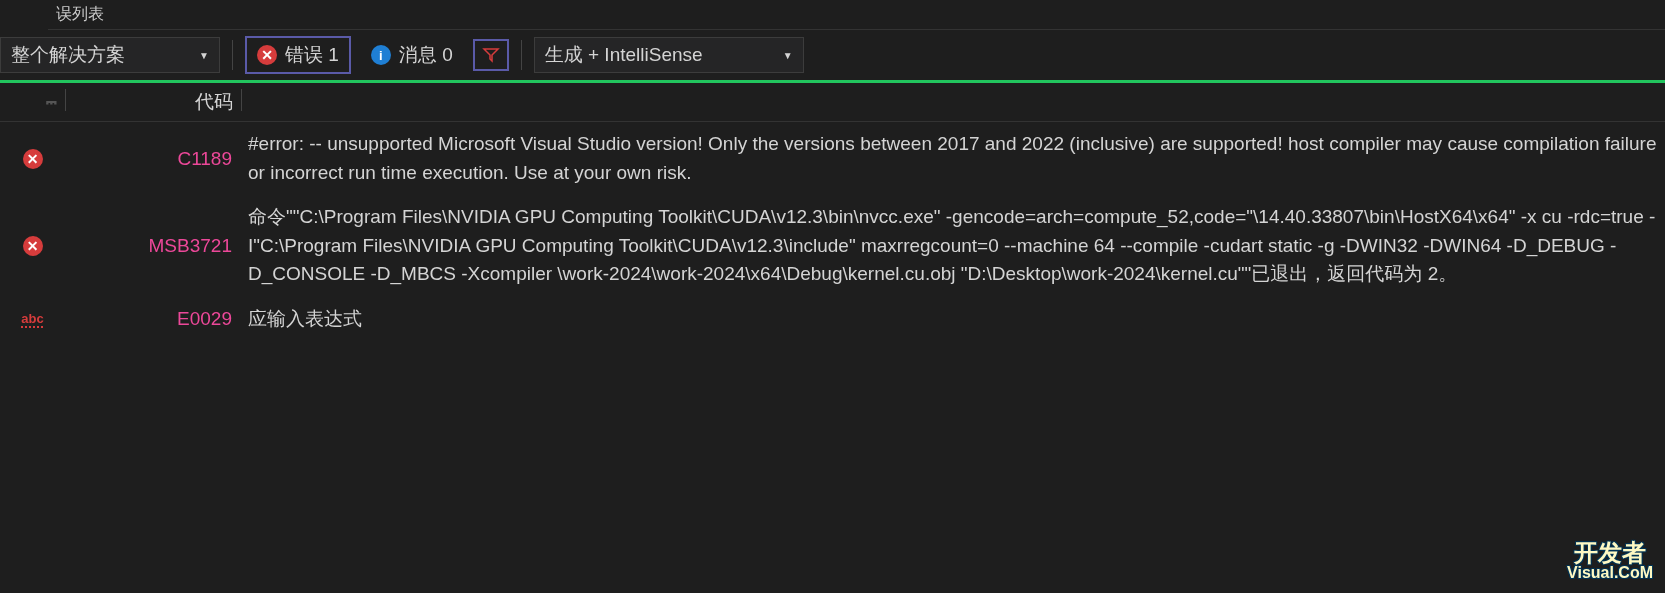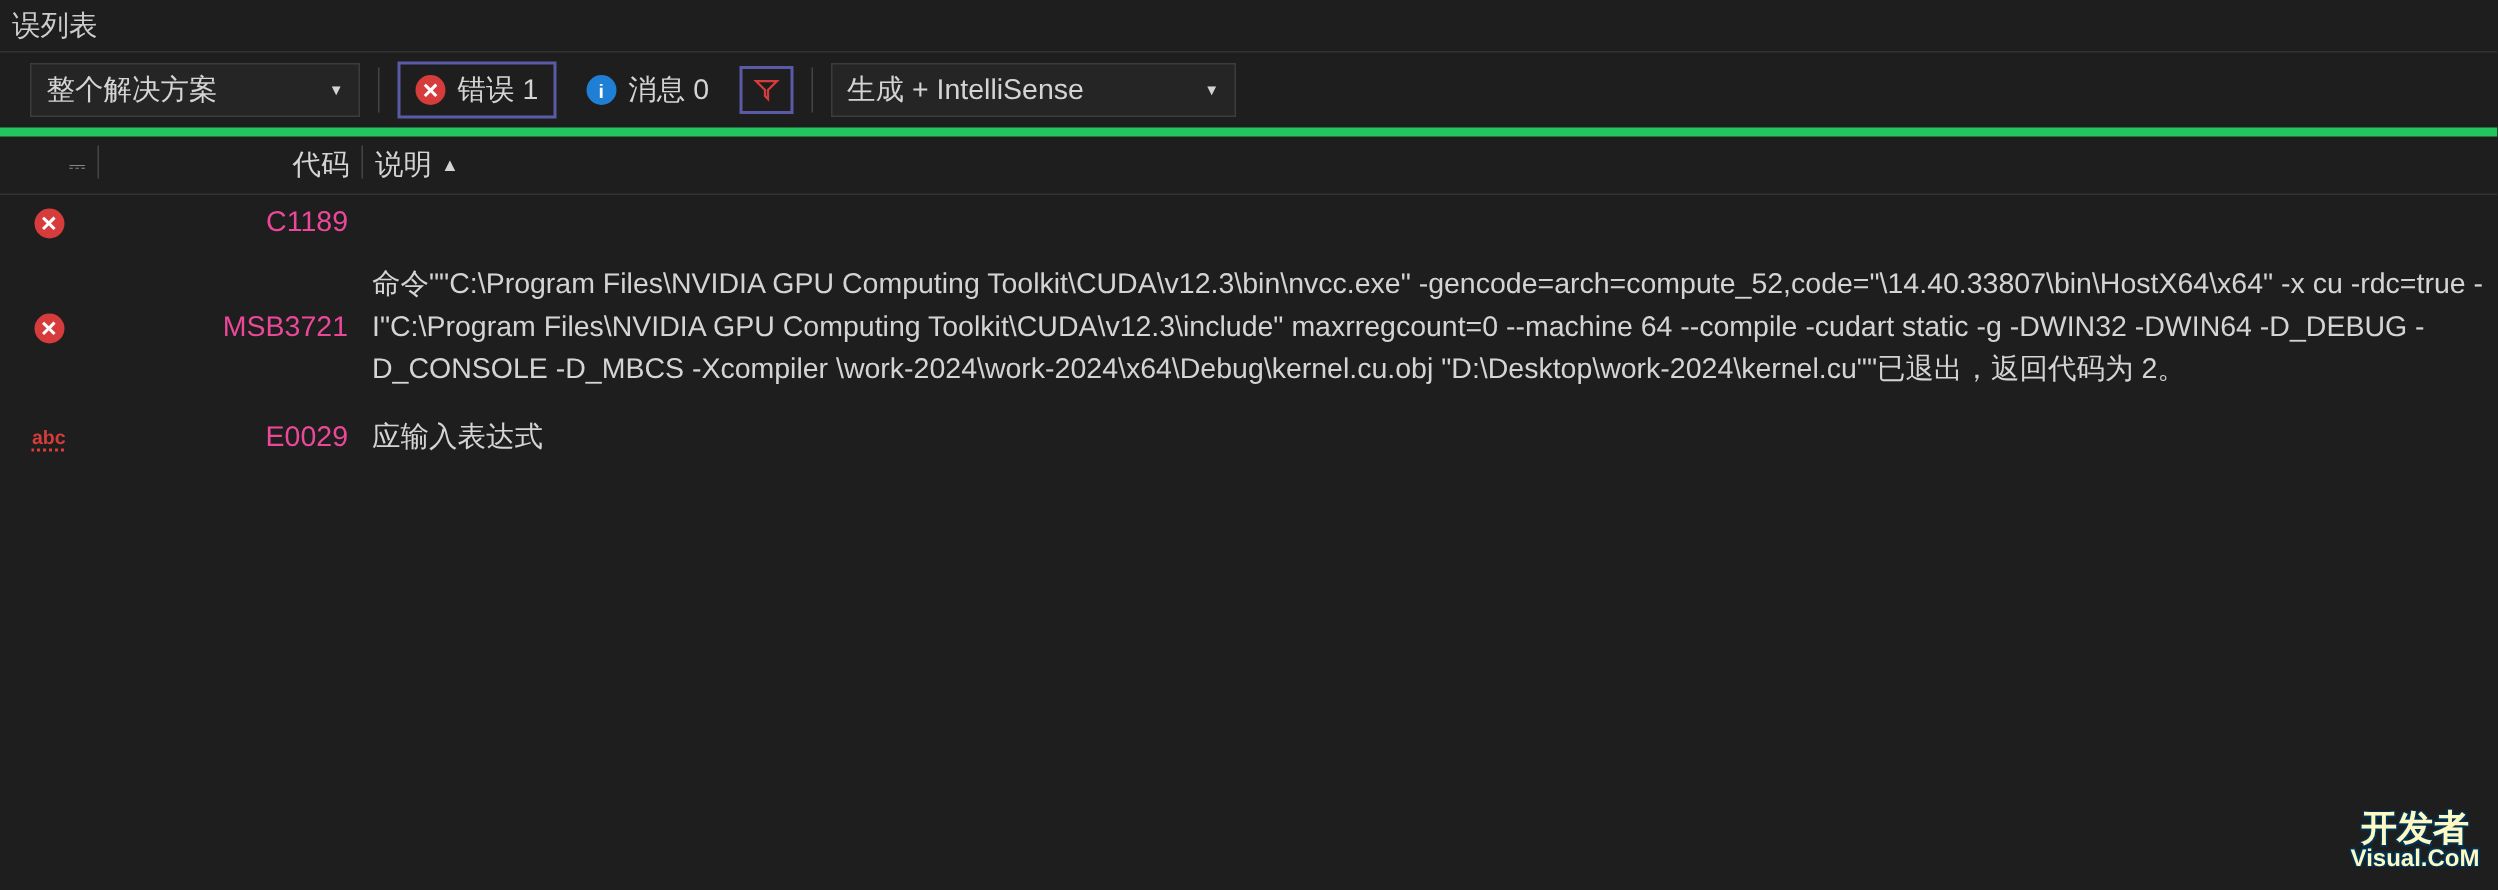--- a/index.html
+++ b/index.html
@@ -12,30 +12,31 @@
       background: #1e1e1e;
       color: #d4d4d4;
       font-size: 18px;
       width: 1665px;
       height: 593px;
       overflow: hidden;
       position: relative;
     }
     .panel-title {
       padding: 4px 8px;
-      font-size: 19px;
+      font-size: 16px;
       color: #cccccc;
       border-bottom: 1px solid #333;
+      margin-left: 48px;
     }
     .toolbar {
       display: flex;
       align-items: center;
-      padding: 6px 20px;
+      padding: 6px 0;
       gap: 8px;
-      border-bottom: 6px solid #22c55e;
+      border-bottom: 3px solid #22c55e;
     }
     .dropdown {
       background: #252526;
       border: 1px solid #3c3c3c;
       color: #d4d4d4;
       padding: 4px 10px;
       display: flex;
       align-items: center;
       gap: 8px;
       cursor: pointer;
@@ -241,32 +242,29 @@
     <span>生成 + IntelliSense</span>
     <span class="dropdown-arrow">▼</span>
   </div>
 </div>
 
 <div class="table-header">
   <div class="header-col-icon">⎓</div>
   <div class="hdr-divider"></div>
   <div class="col-code">代码</div>
   <div class="hdr-divider"></div>
-  <div class="col-desc">
-    <span>说明</span>
-    <span class="sort-arrow">▲</span>
-  </div>
 </div>
 
 <div class="table-body">
   <div class="row">
     <div class="col-icon">
       <span class="icon-error">✕</span>
     </div>
     <div class="col-code">C1189</div>
+    <div class="col-desc">#error:  -- unsupported Microsoft Visual Studio version! Only the versions between 2017 and 2022 (inclusive) are supported! host compiler may cause compilation failure or incorrect run time execution. Use at your own risk.</div>
   </div>
   <div class="row">
     <div class="col-icon">
       <span class="icon-error">✕</span>
     </div>
     <div class="col-code">MSB3721</div>
     <div class="col-desc">命令""C:\Program Files\NVIDIA GPU Computing Toolkit\CUDA\v12.3\bin\nvcc.exe" -gencode=arch=compute_52,code="\14.40.33807\bin\HostX64\x64" -x cu -rdc=true  -I"C:\Program Files\NVIDIA GPU Computing Toolkit\CUDA\v12.3\include" maxrregcount=0   --machine 64 --compile -cudart static  -g  -DWIN32 -DWIN64 -D_DEBUG -D_CONSOLE -D_MBCS -Xcompiler \work-2024\work-2024\x64\Debug\kernel.cu.obj "D:\Desktop\work-2024\kernel.cu""已退出，返回代码为 2。</div>
   </div>
   <div class="row">
     <div class="col-icon">

